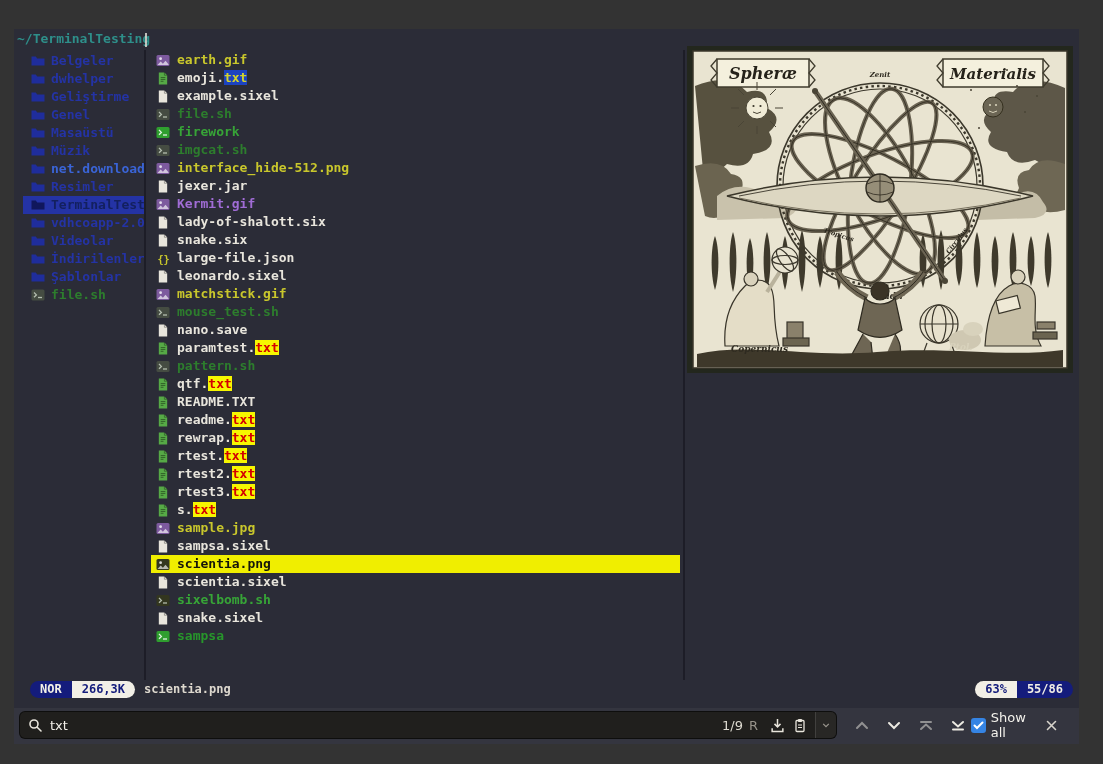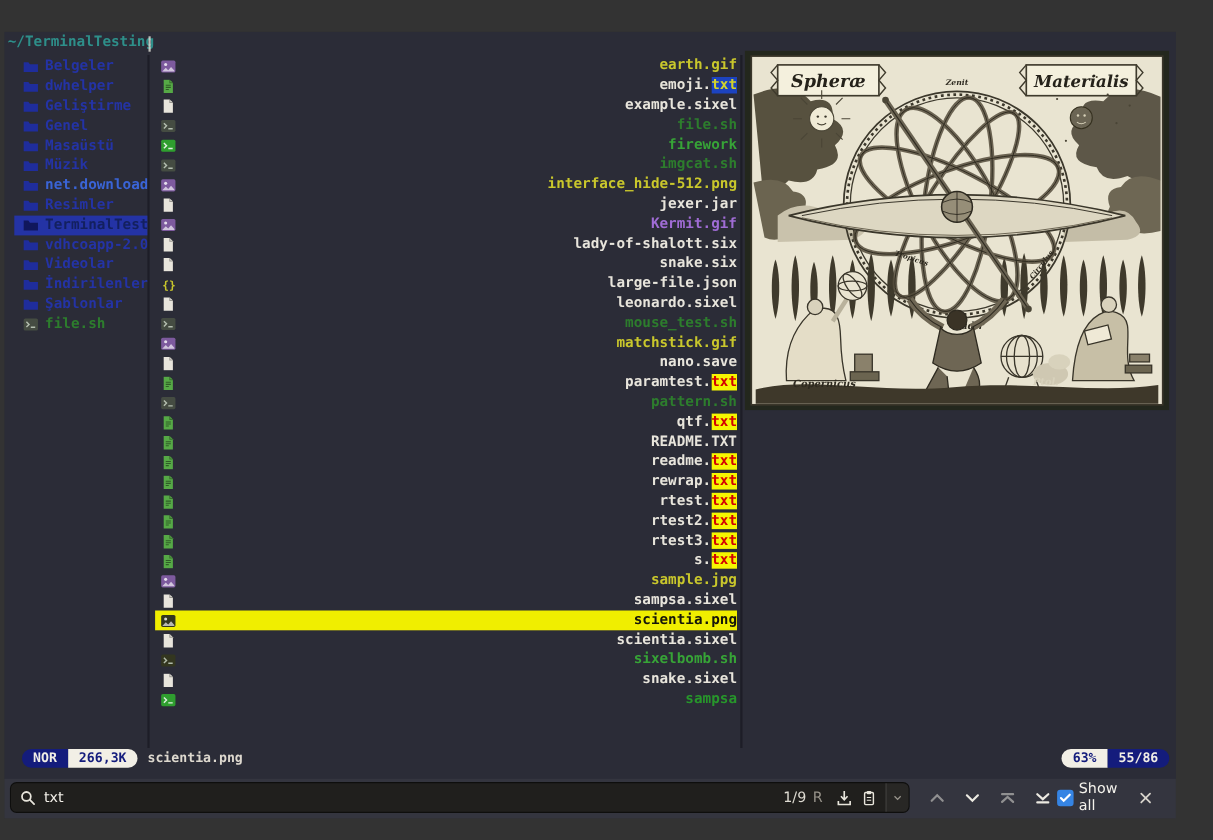--- a/index.html
+++ b/index.html
@@ -10,36 +10,36 @@
     background:
 ateway      radial-gradient(420px 300px at 88% 94%, #1f1f1d 0%, rgba(31,31,29,0) 70%),
       radial-gradient(500px 260px at 101% 55%, #3a3a38 0%, rgba(58,58,56,0) 70%),
       radial-gradient(260px 220px at 0% 45%, #cfcecb 0%, rgba(207,206,203,0) 70%),
       radial-gradient(700px 420px at 42% 52%, #7d7264 0%, rgba(125,114,100,0) 65%),
       radial-gradient(520px 300px at 30% 30%, #655a4f 0%, rgba(101,90,79,0) 65%),
       radial-gradient(640px 280px at 55% 92%, #c6b49c 0%, rgba(198,180,156,0) 65%),
       radial-gradient(420px 260px at 78% 72%, #b3a28a 0%, rgba(179,162,138,0) 65%),
       linear-gradient(180deg,#5b5b59 0%,#5b5b59 4%,#6a6158 30%,#887c6b 60%,#6f665a 85%,#454540 100%);}
   
-  .terminal{position:absolute;left:4px;top:29px;width:1065px;height:715px;
+  .terminal{position:absolute;left:14px;top:29px;width:1065px;height:715px;
     background:rgba(23,26,66,.27);
     font-family:"DejaVu Sans Mono",monospace;font-weight:bold;font-size:13px;}
   .path{position:absolute;left:3px;top:2px;color:#2e8f8a;white-space:pre;}
   .cursor{position:absolute;left:131px;top:4px;width:2px;height:14px;background:#d8d8d0;opacity:.85;}
   .sep{position:absolute;top:21px;bottom:64px;width:2px;background:rgba(10,10,16,.42);}
   .sep1{left:130px}.sep2{left:669px}
   
   .sidebar{position:absolute;left:9px;top:23px;width:121px;text-align:center;}
   .srow{height:18px;line-height:18px;display:flex;align-items:center;white-space:nowrap;overflow:hidden;}
   .srow .icon{width:14px;height:12px;margin:0 6px 0 8px;flex:none;}
   .srow.sel{background:#2433a5;}
   .srow.sel .lbl{color:#13205f;}
   
   .files{position:absolute;left:137px;top:22px;width:529px;}
-  .frow{height:18px;line-height:18px;display:flex;align-items:center;padding-left:5px;white-space:nowrap;overflow:hidden;justify-content:space-between;}
+  .frow{height:18px;line-height:18px;display:flex;align-items:center;padding-left:5px;white-space:nowrap;overflow:hidden;}
   .frow .icon{width:14px;height:13px;margin-right:7px;flex:none;}
   .frow.sel{background:#f0ee00;color:#15150a;}
   .icon svg{width:100%;height:100%;display:block;}
   
   .c-blue{color:#2433a5}.c-lightblue{color:#3a64d6}.c-seldark{color:#13205f}
   .c-yellow{color:#c9c72c}.c-white{color:#e8e5dc}.c-purple{color:#a06cd5}
   .c-greendim{color:#2d7d2d}.c-green{color:#37a437}.c-greenbold{color:#27962b}
   .ic-blue{color:#1f2d9c}.ic-darkblue{color:#10175c}.ic-purple{color:#7d5a9e}
   .ic-green{color:#56a946}.ic-white{color:#e8e5dc}.ic-dim{color:#454c42}
   .ic-yellow{color:#c9c72c}.ic-greenterm{color:#2f9e2f}.ic-dark{color:#33361f}
@@ -328,39 +328,39 @@
   </div>
         <div class="frow c-white">
     <span class="icon ic-white">
             <svg viewBox="0 0 14 14">
               <path d="M2.5.5h6l3 3v10h-9z" fill="currentColor"></path>
               <path d="M8.5.5v3h3" fill="none" stroke="rgba(0,0,0,.35)"></path>
             </svg>
           </span>
     <span class="lbl"><span>leonardo.sixel</span></span>
   </div>
+        <div class="frow c-yellow">
+    <span class="icon ic-purple">
+            <svg viewBox="0 0 14 12">
+              <rect x=".5" y=".5" width="13" height="11" rx="1.5" fill="currentColor"></rect>
+              <circle cx="4.6" cy="4.2" r="1.4" fill="rgba(255,255,255,.8)"></circle>
+              <path d="M1.5 10.5l3.2-3.4 2.2 2.2 2.6-3 3 3.4v.8z" fill="rgba(255,255,255,.65)"></path>
+            </svg>
+          </span>
+    <span class="lbl"><span>matchstick.gif</span></span>
+  </div>
         <div class="frow c-greendim">
     <span class="icon ic-dim">
             <svg viewBox="0 0 14 12">
               <rect x=".5" y=".5" width="13" height="11" rx="1.5" fill="currentColor"></rect>
               <path d="M3 3.5l2.4 2.4L3 8.3" stroke="rgba(200,210,195,.85)" stroke-width="1.3" fill="none"></path>
               <path d="M7 8.5h4" stroke="rgba(200,210,195,.85)" stroke-width="1.3"></path>
             </svg>
           </span>
     <span class="lbl"><span>mouse_test.sh</span></span>
-  </div>
-        <div class="frow c-yellow">
-    <span class="icon ic-purple">
-            <svg viewBox="0 0 14 12">
-              <rect x=".5" y=".5" width="13" height="11" rx="1.5" fill="currentColor"></rect>
-              <circle cx="4.6" cy="4.2" r="1.4" fill="rgba(255,255,255,.8)"></circle>
-              <path d="M1.5 10.5l3.2-3.4 2.2 2.2 2.6-3 3 3.4v.8z" fill="rgba(255,255,255,.65)"></path>
-            </svg>
-          </span>
-    <span class="lbl"><span>matchstick.gif</span></span>
   </div>
         <div class="frow c-white">
     <span class="icon ic-white">
             <svg viewBox="0 0 14 14">
               <path d="M2.5.5h6l3 3v10h-9z" fill="currentColor"></path>
               <path d="M8.5.5v3h3" fill="none" stroke="rgba(0,0,0,.35)"></path>
             </svg>
           </span>
     <span class="lbl"><span>nano.save</span></span>
   </div>

